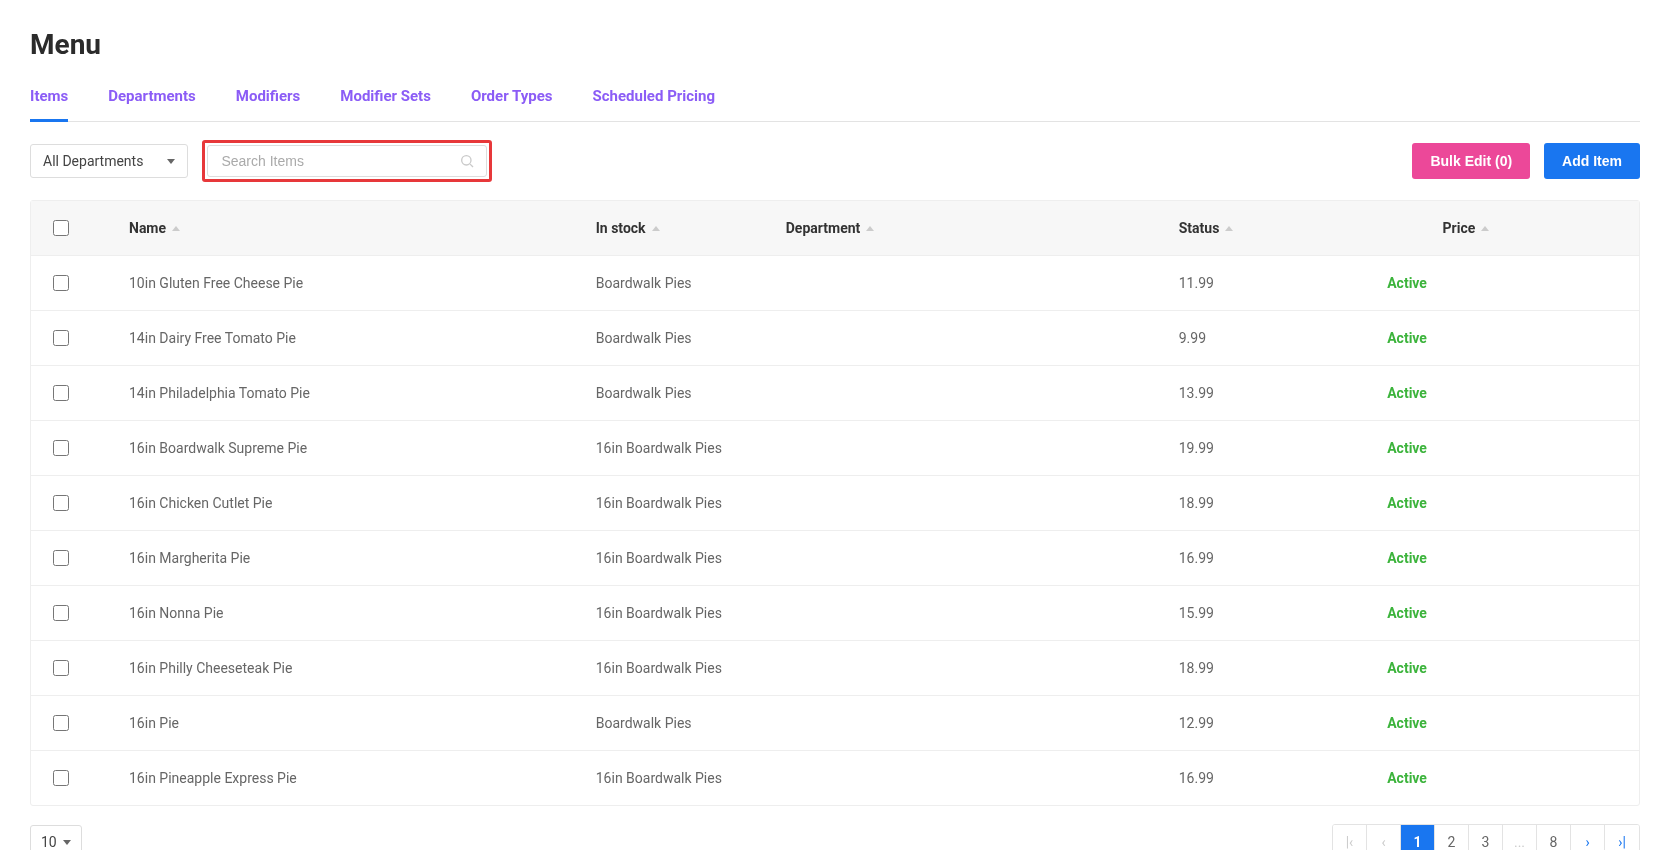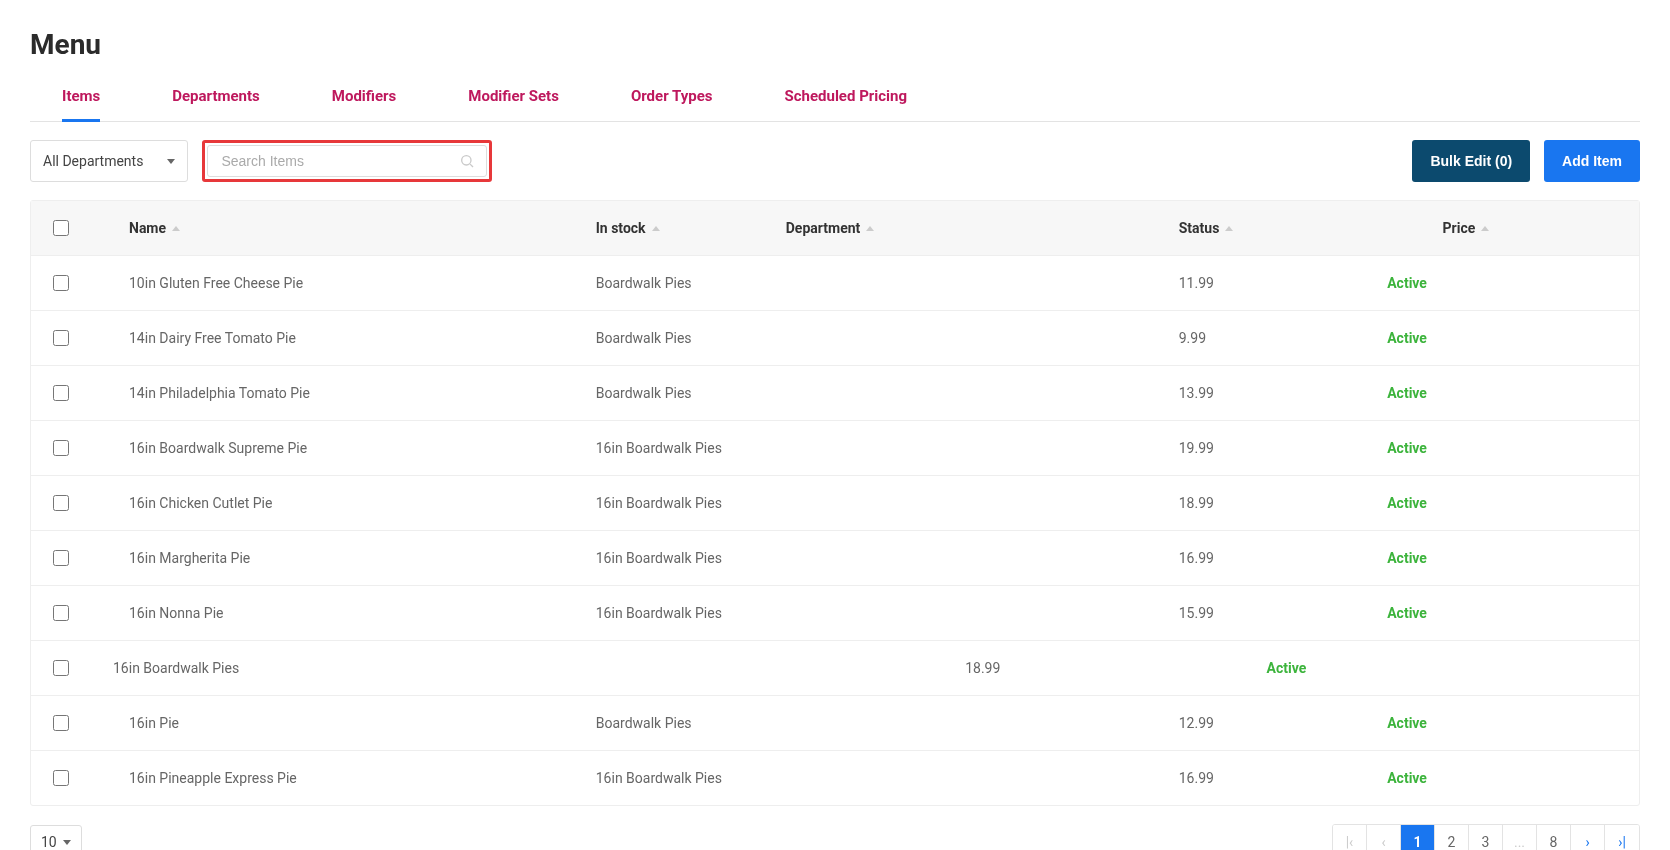--- a/index.html
+++ b/index.html
@@ -18,31 +18,31 @@
   }
   .tabs {
     display: flex;
     border-bottom: 1px solid #e3e3e3;
     gap: 40px;
   }
   .tab {
     padding: 10px 0 14px 0;
     font-weight: 700;
     font-size: 15px;
-    color: #be185d;
+    color: #8b5cf6;
     cursor: pointer;
     border-bottom: 3px solid transparent;
     margin-bottom: -1px;
-    margin-left: 32px;
   }
   .tab.active {
     border-bottom: 3px solid #1976f0;
   }
   .toolbar {
     display: flex;
+    align-items: center;
     margin-top: 18px;
     gap: 14px;
   }
   .select-box {
     border: 1px solid #ddd;
     border-radius: 3px;
     padding: 8px 12px;
     font-size: 14px;
     color: #444;
     display: flex;
@@ -84,21 +84,21 @@
   .spacer { flex: 1; }
   .btn {
     border: none;
     border-radius: 3px;
     padding: 10px 18px;
     font-size: 14px;
     font-weight: 600;
     color: #fff;
     cursor: pointer;
   }
-  .btn.disabled { background: #0c4a6e; cursor: default; }
+  .btn.disabled { background: #ec4899; cursor: default; }
   .btn.primary { background: #1976f0; }
   .table {
     margin-top: 18px;
     width: 100%;
     border: 1px solid #eee;
     border-radius: 3px;
   }
   .thead {
     display: flex;
     background: #f7f7f7;
@@ -318,20 +318,21 @@
         <div class="cell col-stock"></div>
         <div class="cell col-price">15.99</div>
         <div class="cell col-status">
           <span class="status-active">Active</span>
         </div>
       </div>
       <div class="trow">
         <div class="cell col-check">
           <input type="checkbox" style="">
         </div>
+        <div class="cell col-name">16in Philly Cheeseteak Pie</div>
         <div class="cell col-dept">16in Boardwalk Pies</div>
         <div class="cell col-stock"></div>
         <div class="cell col-price">18.99</div>
         <div class="cell col-status">
           <span class="status-active">Active</span>
         </div>
       </div>
       <div class="trow">
         <div class="cell col-check">
           <input type="checkbox" style="">

